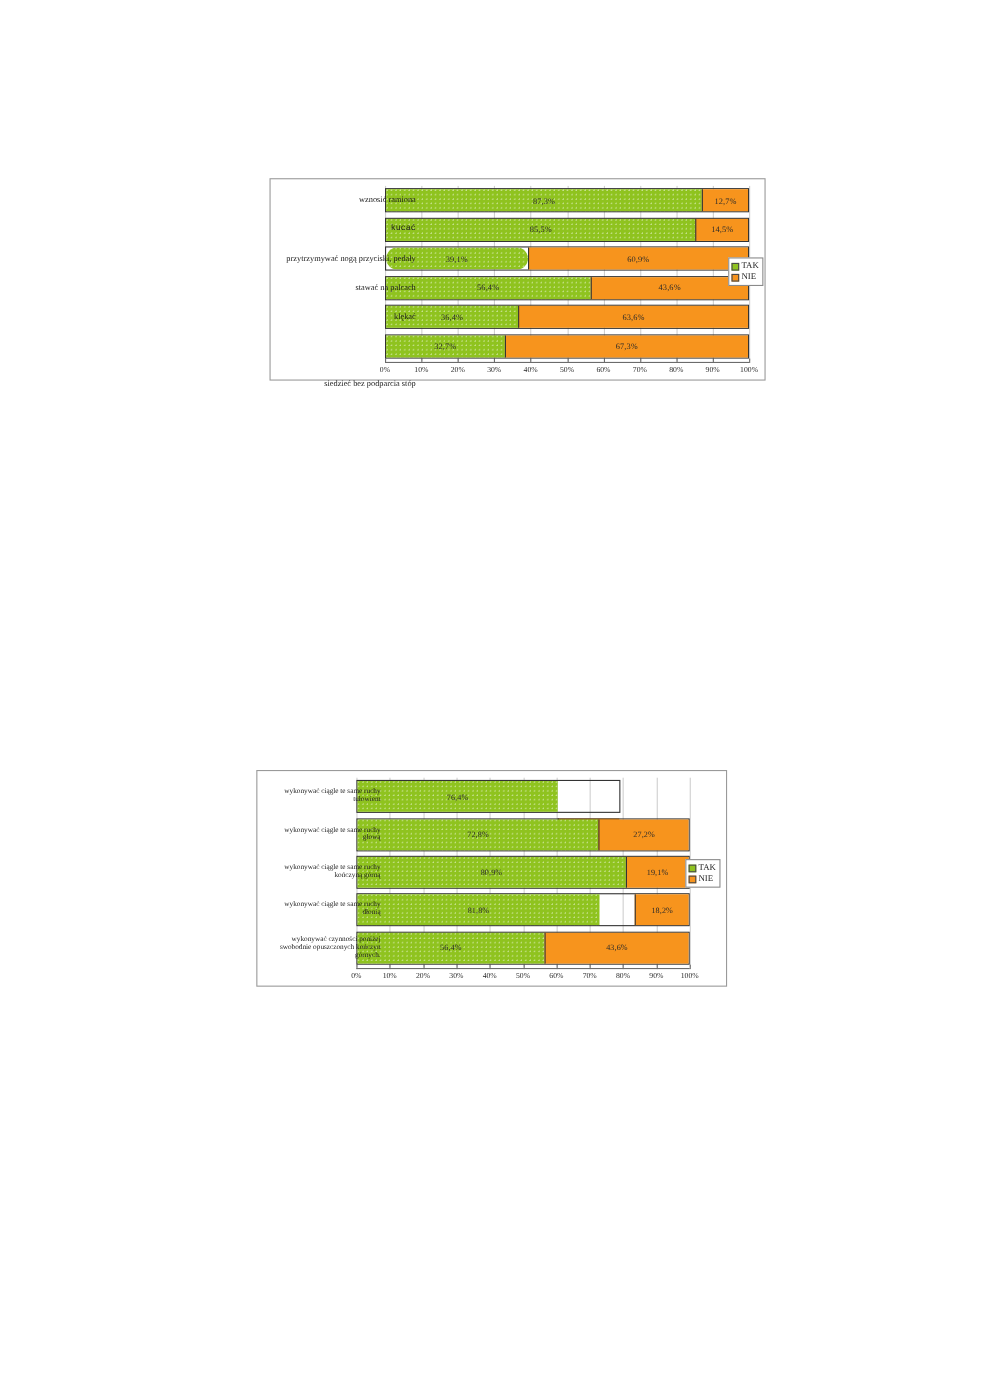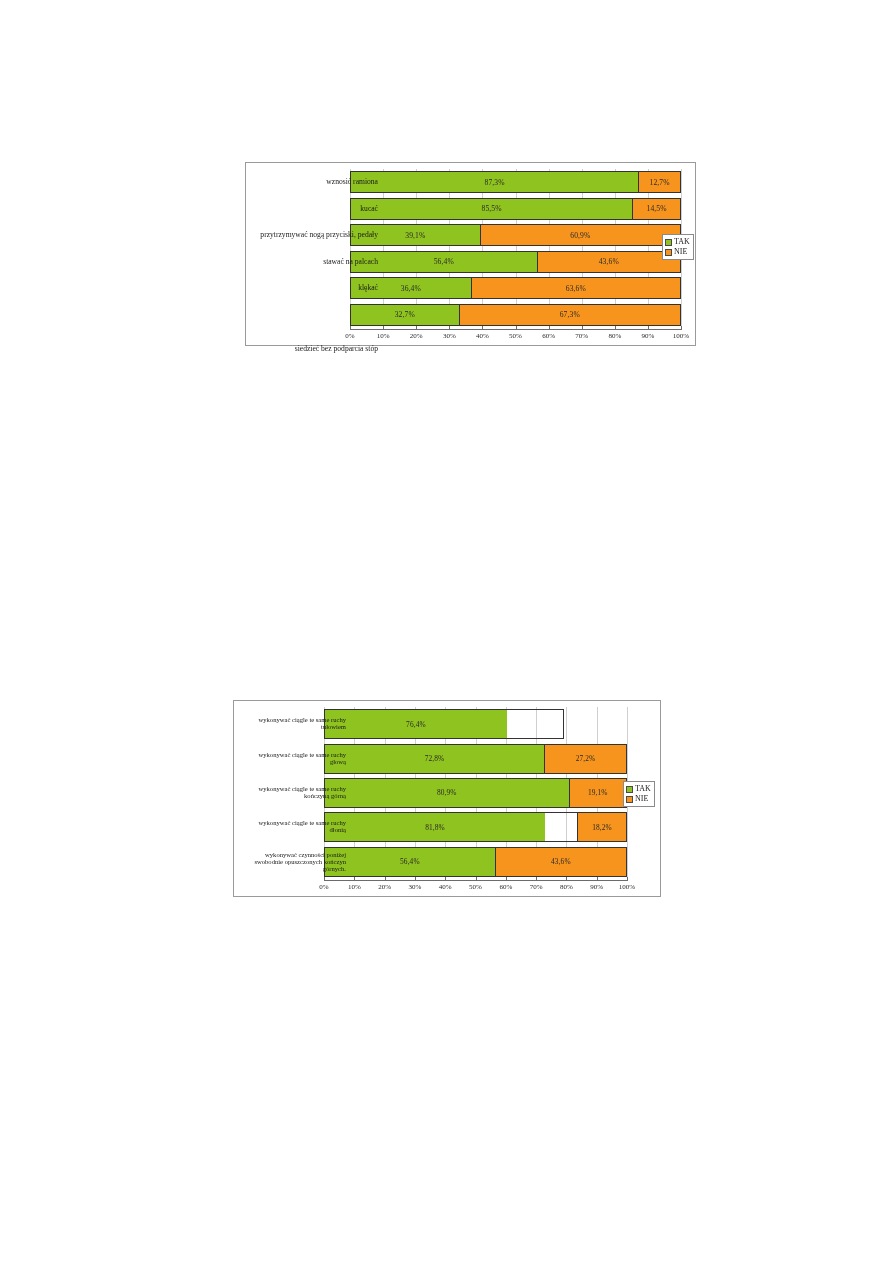--- a/index.html
+++ b/index.html
@@ -174,34 +174,34 @@
           <div class="bars" style="left: 104px; width: 331px; height: 22px;">
             <div class="seg tak" style="width: 87.3%; font-size: 7.6px;">
               <span>87,3%</span>
             </div>
             <div class="seg nie" style="width: 12.7%; font-size: 7.6px;">
               <span>12,7%</span>
             </div>
           </div>
         </div>
         <div class="row" style="height: 26.5px;">
-          <div class="row-label" style="left: 2px; width: 130px; top: 50%; transform: translateY(-50%); font-size: 7.6px;">kucać</div>
+          <div class="row-label" style="left: 2px; width: 130px; top: 50%; transform: translateY(-50%); font-size: 7.6px; font-family: Liberation Mono, monospace;">kucać</div>
           <div class="bars" style="left: 104px; width: 331px; height: 22px;">
             <div class="seg tak" style="width: 85.5%; font-size: 7.6px;">
               <span>85,5%</span>
             </div>
             <div class="seg nie" style="width: 14.5%; font-size: 7.6px;">
               <span>14,5%</span>
             </div>
           </div>
         </div>
         <div class="row" style="height: 26.5px;">
           <div class="row-label" style="left: 2px; width: 130px; top: 50%; transform: translateY(-50%); font-size: 7.6px;">przytrzymywać nogą przyciski, pedały</div>
           <div class="bars" style="left: 104px; width: 331px; height: 22px;">
-            <div class="seg tak" style="width: 39.1%; font-size: 7.6px;">
+            <div class="seg tak" style="width: 39.1%; font-size: 7.6px; border-radius: 10px;">
               <span>39,1%</span>
             </div>
             <div class="seg nie" style="width: 60.9%; font-size: 7.6px;">
               <span>60,9%</span>
             </div>
           </div>
         </div>
         <div class="row" style="height: 26.5px;">
           <div class="row-label" style="left: 2px; width: 130px; top: 50%; transform: translateY(-50%); font-size: 7.6px;">stawać na palcach</div>
           <div class="bars" style="left: 104px; width: 331px; height: 22px;">

